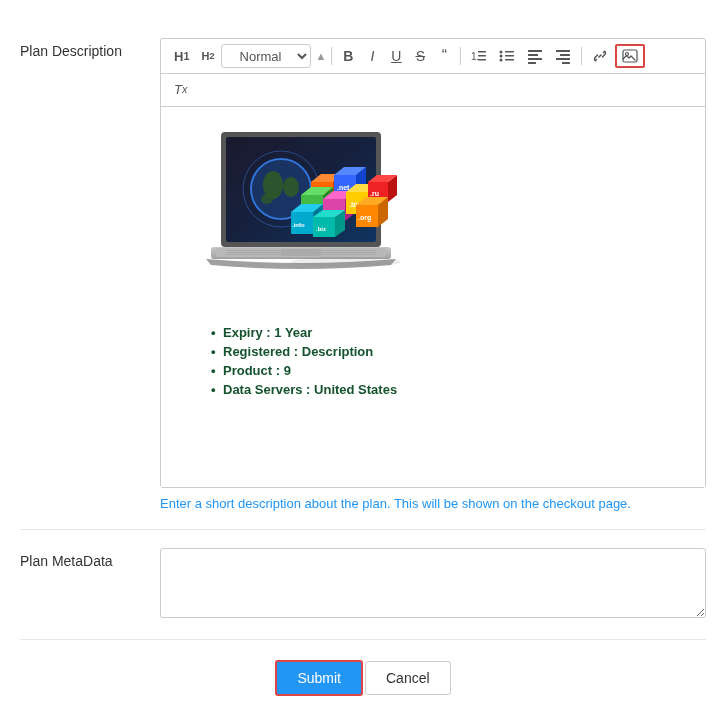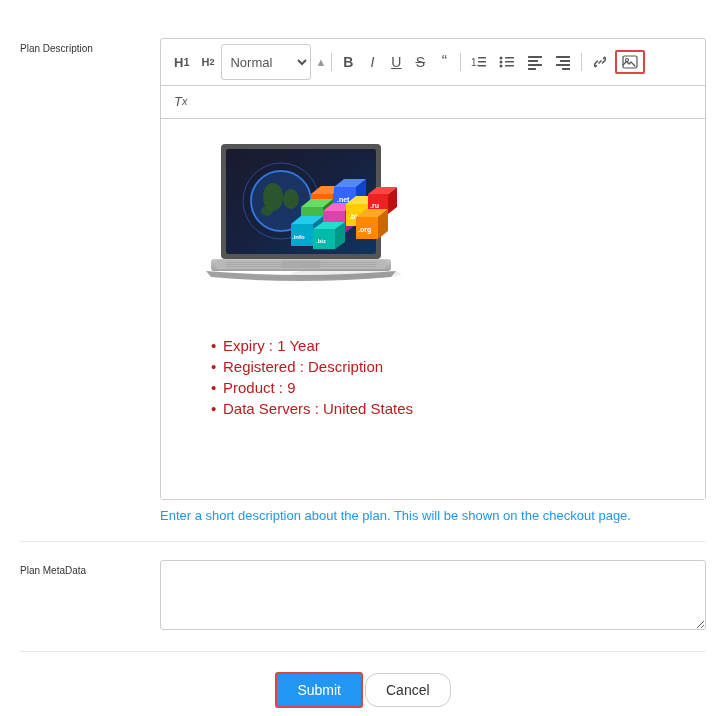--- a/index.html
+++ b/index.html
@@ -22,21 +22,21 @@
     .form-row {
       display: flex;
       align-items: flex-start;
       padding: 18px 0;
       border-bottom: 1px solid #e8e8e8;
     }
 
     .form-label {
       width: 140px;
       min-width: 140px;
-      font-size: 10px;
+      font-size: 14px;
       color: #333;
       padding-top: 4px;
       line-height: 1.4;
     }
 
     .form-content {
       flex: 1;
     }
 
     
@@ -81,21 +81,22 @@
     }
 
     .format-select {
       border: 1px solid #ccc;
       border-radius: 3px;
       padding: 2px 4px;
       font-size: 13px;
       color: #555;
       background: #fff;
       cursor: pointer;
-      height: 36px;
+      height: 24px;
+      text-align: center;
     }
 
     .toolbar-row2 {
       padding: 3px 8px 5px;
       border-bottom: 1px solid #ccc;
     }
 
     .editor-body {
       min-height: 380px;
       padding: 20px 30px;
@@ -110,22 +111,23 @@
     .editor-bullet-list {
       list-style: none;
       padding: 0;
       margin: 10px 0 0 20px;
     }
 
     .editor-bullet-list li {
       position: relative;
       padding-left: 12px;
       margin-bottom: 4px;
-      font-size: 15px;
-      color: #b91c1c;
+      font-size: 13px;
+      color: #14532d;
+      font-weight: bold;
     }
 
     .editor-bullet-list li::before {
       content: '•';
       position: absolute;
       left: 0;
     }
 
     .editor-hint {
       margin-top: 8px;
@@ -166,21 +168,21 @@
       border-radius: 3px;
       padding: 8px 20px;
       font-size: 14px;
       cursor: pointer;
     }
 
     .btn-cancel {
       background: #fff;
       color: #333;
       border: 1px solid #ccc;
-      border-radius: 13px;
+      border-radius: 3px;
       padding: 8px 20px;
       font-size: 14px;
       cursor: pointer;
     }
 
     
     .h1-label { font-weight: bold; font-size: 13px; }
     .h2-label { font-weight: bold; font-size: 11px; }
 
     

